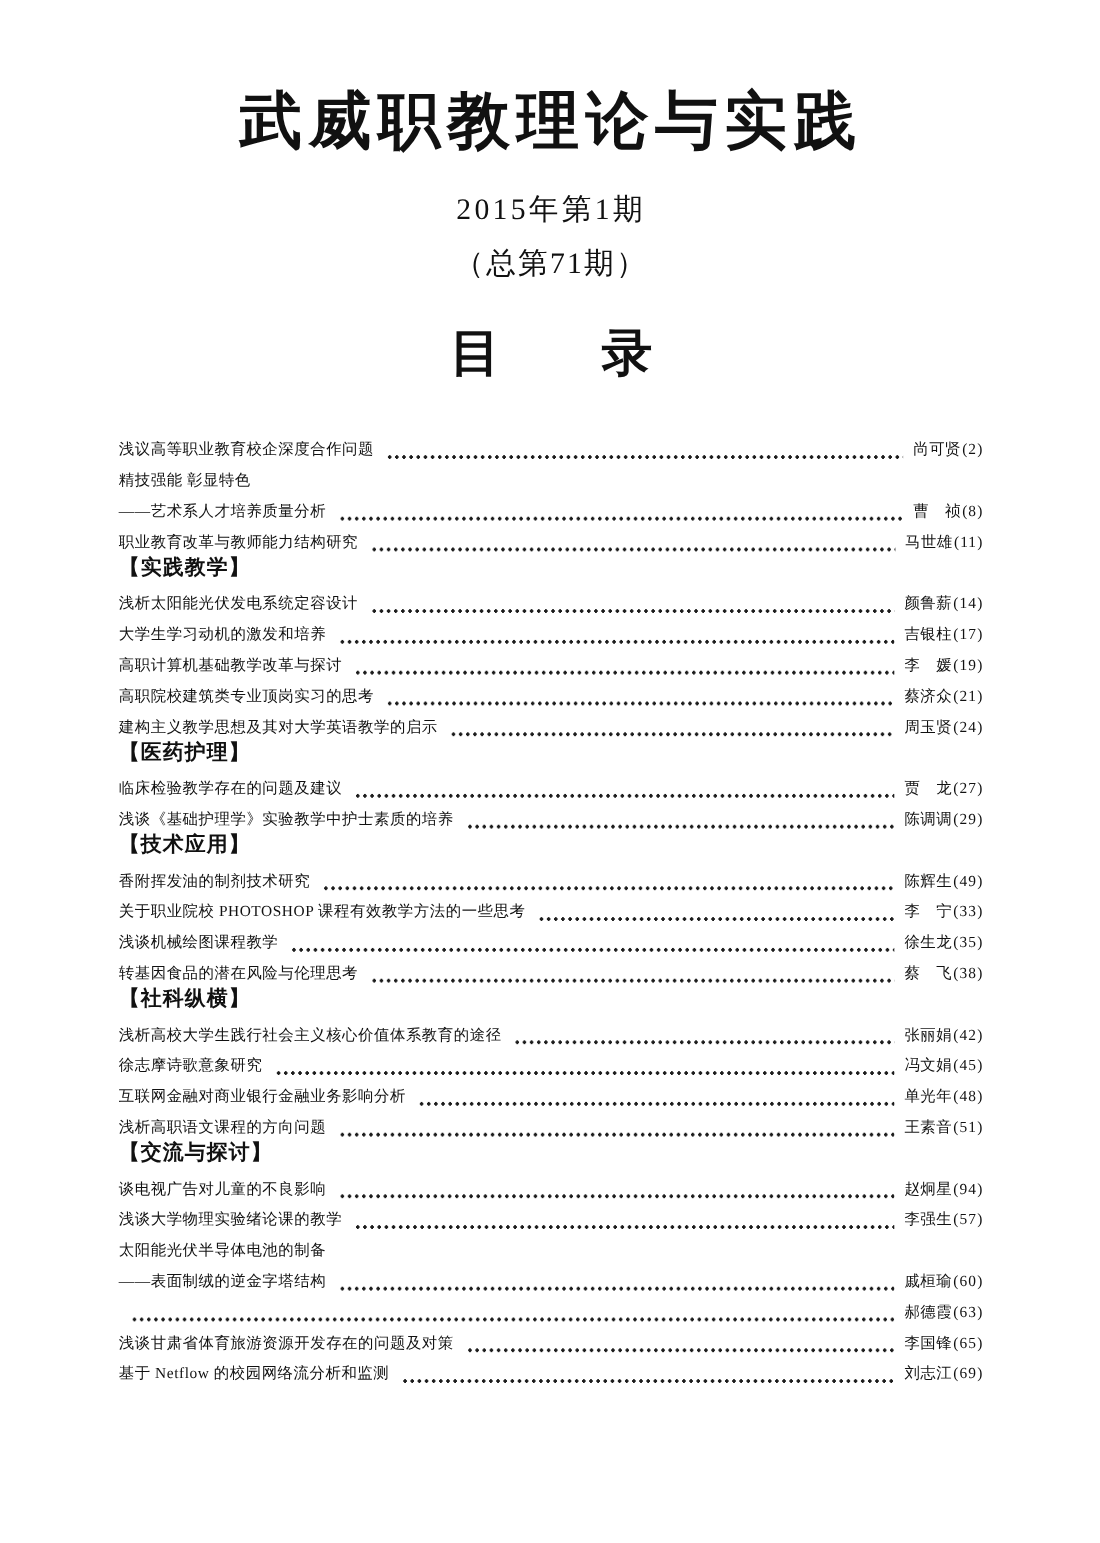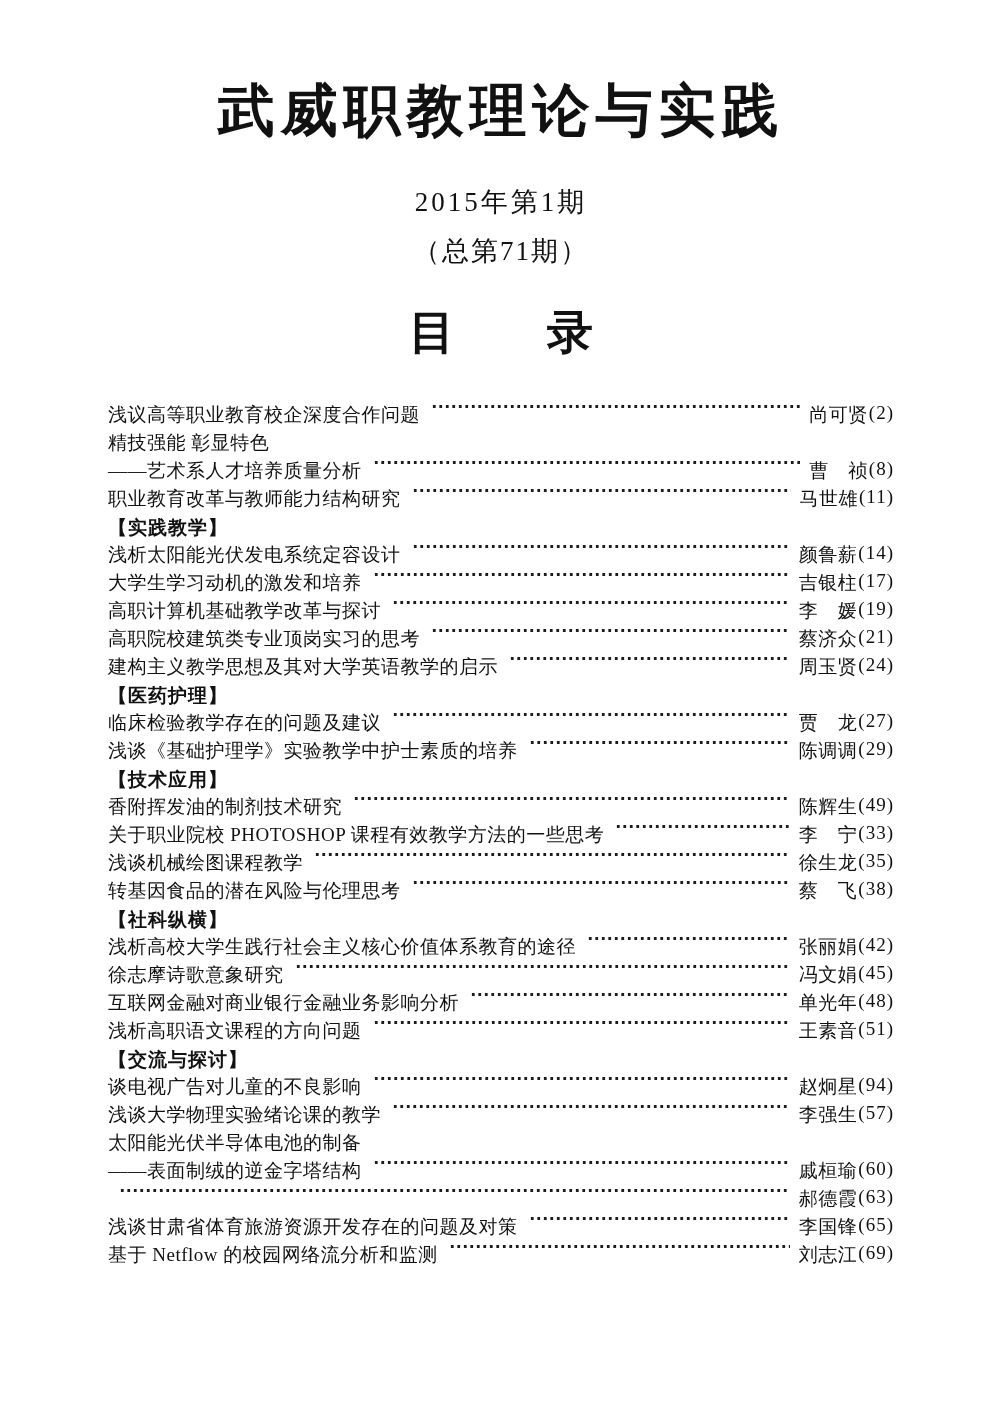--- a/index.html
+++ b/index.html
@@ -26,21 +26,21 @@
   .journal-title {
     margin: 0;
     padding-top: 78px;
     font-size: 57px;
     font-weight: 700;
     letter-spacing: 6px;
     line-height: 1.15;
     white-space: nowrap;
   }
   .issue-line {
-    margin-top: 40px;
+    margin-top: 28px;
     font-size: 27px;
     letter-spacing: 3px;
   }
   .volume-line {
     margin-top: 13px;
     font-size: 27px;
     letter-spacing: 2px;
   }
   .toc-heading {
     margin: 36px 0 0 0;
@@ -56,23 +56,23 @@
     align-items: center;
     height: 28px;
     font-family: "Liberation Sans", "DejaVu Sans", sans-serif;
     font-weight: 700;
     font-size: 19px;
     letter-spacing: 1px;
     white-space: nowrap;
   }
   .entry-row {
     display: flex;
-    align-items: flex-start;
+    align-items: flex-end;
     height: 28px;
-    font-size: 19px;
+    font-size: 14px;
     white-space: nowrap;
   }
   .entry-title {
     white-space: nowrap;
     letter-spacing: 0.5px;
   }
   .leader {
     flex: 1 1 auto;
     height: 7px;
     margin: 0 9px 0 11px;

